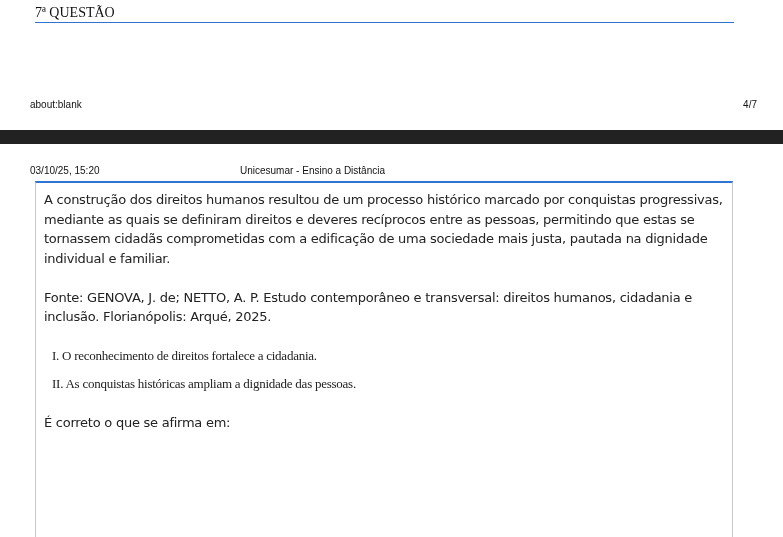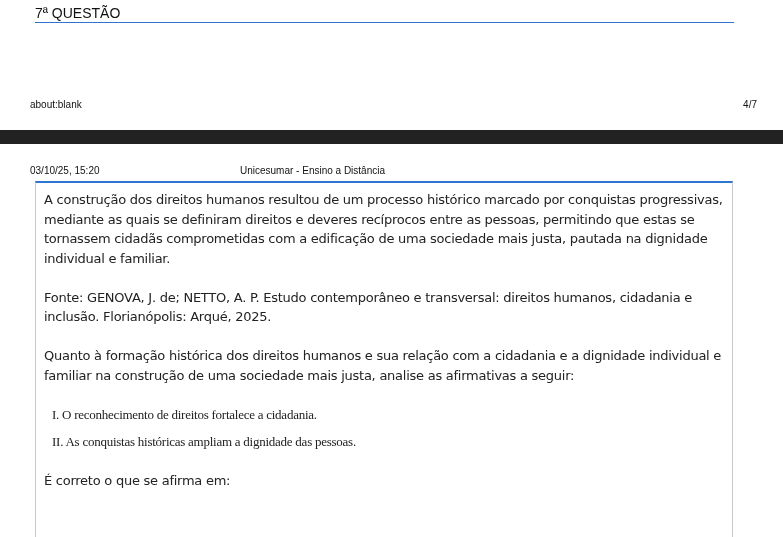--- a/index.html
+++ b/index.html
@@ -1,17 +1,17 @@
 <!DOCTYPE html>
 <html><head>
 <meta charset="utf-8">
 <style>
   html, body { margin: 0; padding: 0; background: #ffffff; }
   body { width: 783px; height: 537px; position: relative; overflow: hidden; font-family: "Liberation Sans", sans-serif; color: #222; }
-  .q-title { position: absolute; left: 35px; top: 4px; width: 699px; height: 18px; border-bottom: 1.5px solid #2f74d0; font-family: Liberation Sans, sans-serif; font-size: 14px; color: #111; line-height: 18px; }
+  .q-title { position: absolute; left: 35px; top: 4px; width: 699px; height: 18px; border-bottom: 1.5px solid #2f74d0; font-family: Liberation Serif, serif; font-size: 14px; color: #111; line-height: 18px; }
   .footer-left { position: absolute; left: 30px; top: 99px; font-size: 10px; color: #111; }
   .footer-right { position: absolute; right: 26px; top: 99px; font-size: 10px; color: #111; }
   .dark-band { position: absolute; left: 0; top: 130px; width: 783px; height: 14px; background: #222222; }
   .header-left { position: absolute; left: 30px; top: 165px; font-size: 10px; color: #111; }
   .header-center { position: absolute; left: 0; width: 625px; text-align: center; top: 165px; font-size: 10px; color: #111; }
   .box { position: absolute; left: 35px; top: 181px; width: 698px; height: 370px; border-top: 2px solid #2f74d0; border-left: 1px solid #c8c8c8; border-right: 1px solid #c8c8c8; box-sizing: border-box; padding: 7px 8px 0 8px; font-family: "DejaVu Sans", sans-serif; font-size: 13px; line-height: 19.5px; color: #222; letter-spacing: -0.25px; }
   .box p { margin: 0 0 19.5px 0; }
   .box .list p { margin: 8px; font-family: Liberation Serif, serif; }
   .box .list { margin-bottom: 19.5px; }
   b { font-weight: normal; }
@@ -25,19 +25,18 @@
 <div class="footer-right">4/7</div>
 
 <div class="dark-band"></div>
 
 <div class="header-left">03/10/25, 15:20</div>
 <div class="header-center">Unicesumar - Ensino a Distância</div>
 
 <div class="box">
   <p>A construção dos direitos humanos resultou de um processo histórico marcado por conquistas progressivas, mediante as quais se definiram direitos e deveres recíprocos entre as pessoas, permitindo que estas se tornassem cidadãs comprometidas com a edificação de uma sociedade mais justa, pautada na dignidade individual e familiar.</p>
   <p><span>Fonte: GENOVA, J. de; NETTO, A. P. </span><b>Estudo contemporâneo e transversal:</b><span> direitos humanos, cidadania e inclusão. Florianópolis: Arqué, 2025.</span></p>
-  <p>Quanto à formação histórica dos direitos humanos e sua relação com a cidadania e a dignidade individual e familiar na construção de uma sociedade mais justa, analise as afirmativas a seguir:</p>
   <div class="list">
     <p>I. O reconhecimento de direitos fortalece a cidadania.</p>
     <p>II. As conquistas históricas ampliam a dignidade das pessoas.</p>
   </div>
   <p>É correto o que se afirma em:</p>
 </div>
 
 </body></html>

